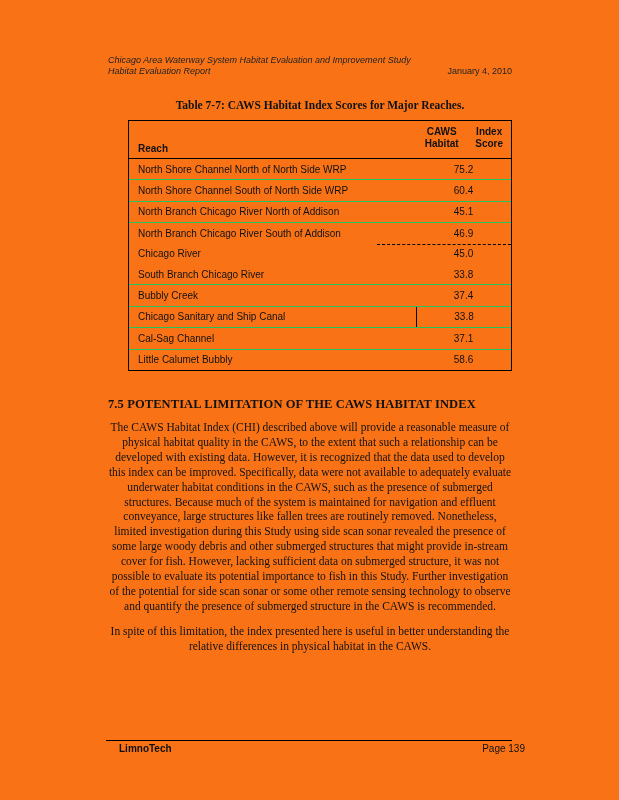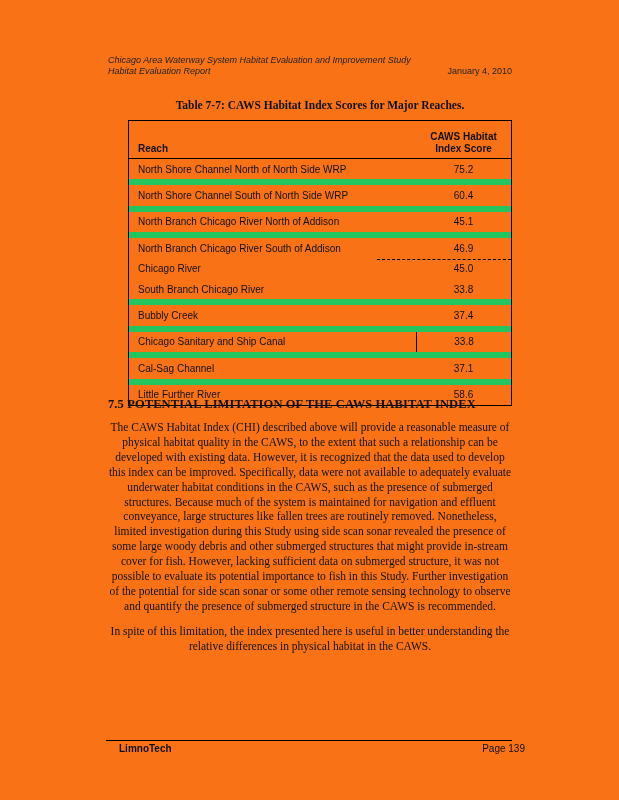--- a/index.html
+++ b/index.html
@@ -68,31 +68,31 @@
   }
   .th-reach {
     flex: 1;
     display: flex;
     align-items: flex-end;
     padding: 0 0 4px 9px;
   }
   .th-score {
     width: 95px;
     display: flex;
-    flex-direction: column;
+    flex-direction: row;
     justify-content: flex-end;
     align-items: center;
     text-align: center;
     padding-bottom: 4px;
     line-height: 11.5px;
   }
   .trow {
     display: flex;
     height: 20.4px;
-    border-bottom: 6px solid #22c55e;
+    border-bottom: 1px solid #22c55e;
     position: relative;
     box-sizing: content-box;
   }
   .trow:last-child { border-bottom: none; }
   .trow.sep-none { border-bottom: none; }
   .trow.sep-dashdot { border-bottom: none; }
   .trow.sep-dashdot::after {
     content: "";
     position: absolute;
     right: 0;
@@ -218,21 +218,21 @@
     </div>
         <div class="trow sep-solid boxed">
       <div class="cell-reach">Chicago Sanitary and Ship Canal</div>
       <div class="cell-score">33.8</div>
     </div>
         <div class="trow sep-solid">
       <div class="cell-reach">Cal-Sag Channel</div>
       <div class="cell-score">37.1</div>
     </div>
         <div class="trow sep-none">
-      <div class="cell-reach">Little Further River</div>
+      <div class="cell-reach">Little Calumet Bubbly</div>
       <div class="cell-score">58.6</div>
     </div>
       </div>
   </div>
 
   <div class="section-heading">7.5 POTENTIAL LIMITATION OF THE CAWS HABITAT INDEX</div>
 
   <div class="para para1">The CAWS Habitat Index (CHI) described above will provide a reasonable measure of physical habitat quality in the CAWS, to the extent that such a relationship can be developed with existing data. However, it is recognized that the data used to develop this index can be improved. Specifically, data were not available to adequately evaluate underwater habitat conditions in the CAWS, such as the presence of submerged structures. Because much of the system is maintained for navigation and effluent conveyance, large structures like fallen trees are routinely removed. Nonetheless, limited investigation during this Study using side scan sonar revealed the presence of some large woody debris and other submerged structures that might provide in-stream cover for fish. However, lacking sufficient data on submerged structure, it was not possible to evaluate its potential importance to fish in this Study. Further investigation of the potential for side scan sonar or some other remote sensing technology to observe and quantify the presence of submerged structure in the CAWS is recommended.</div>
 
   <div class="para para2">In spite of this limitation, the index presented here is useful in better understanding the relative differences in physical habitat in the CAWS.</div>

